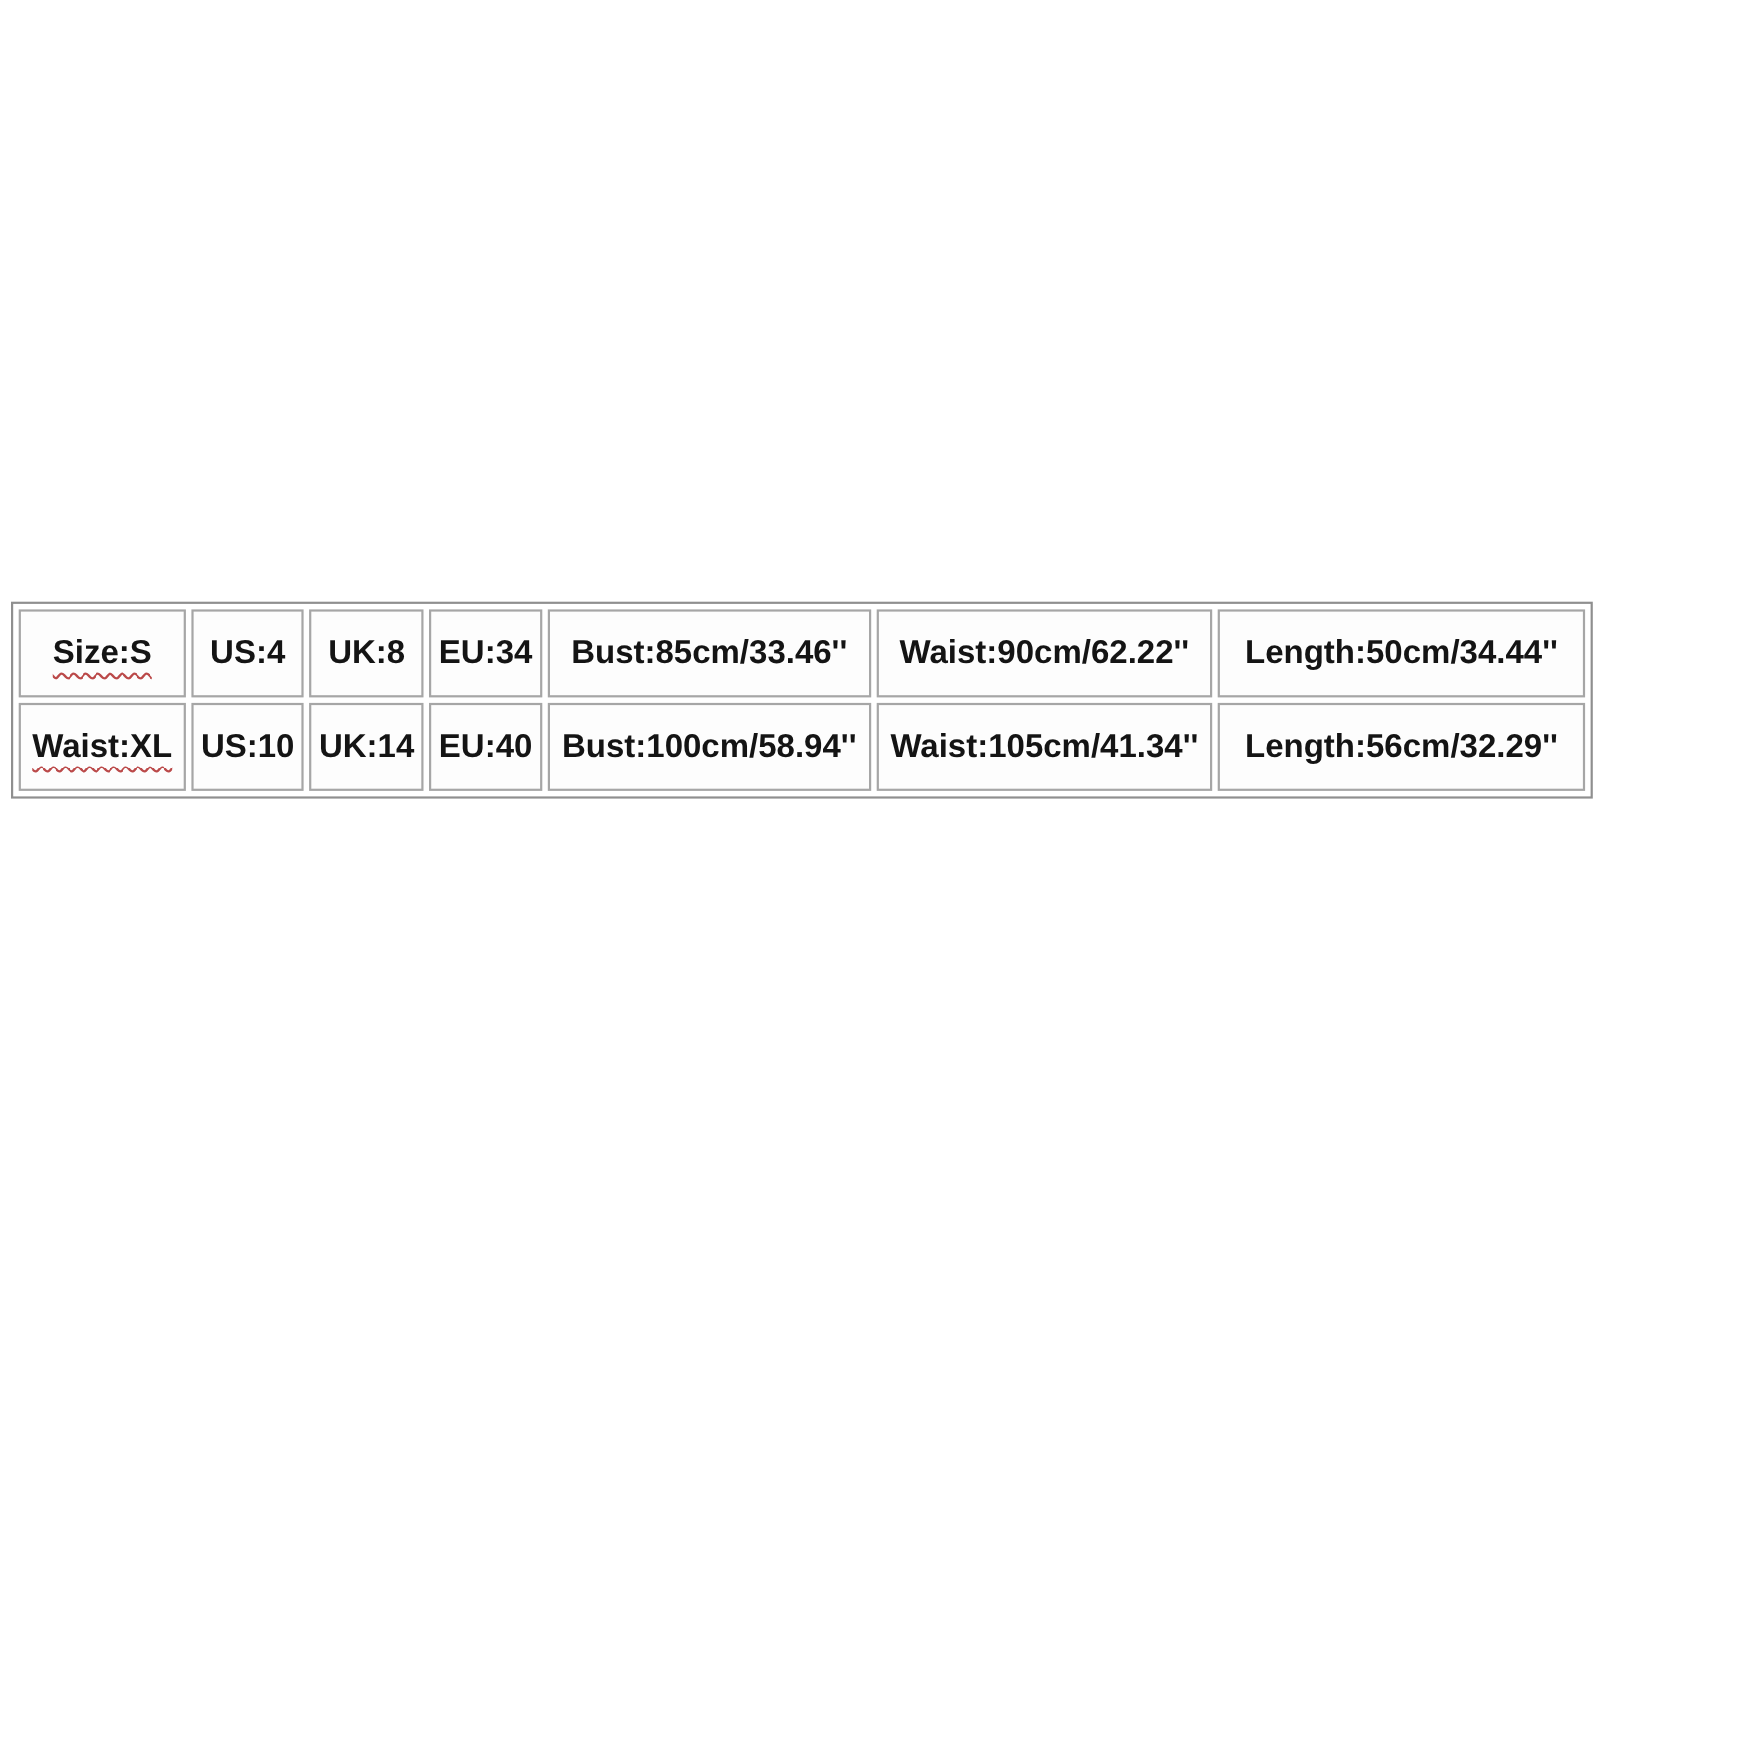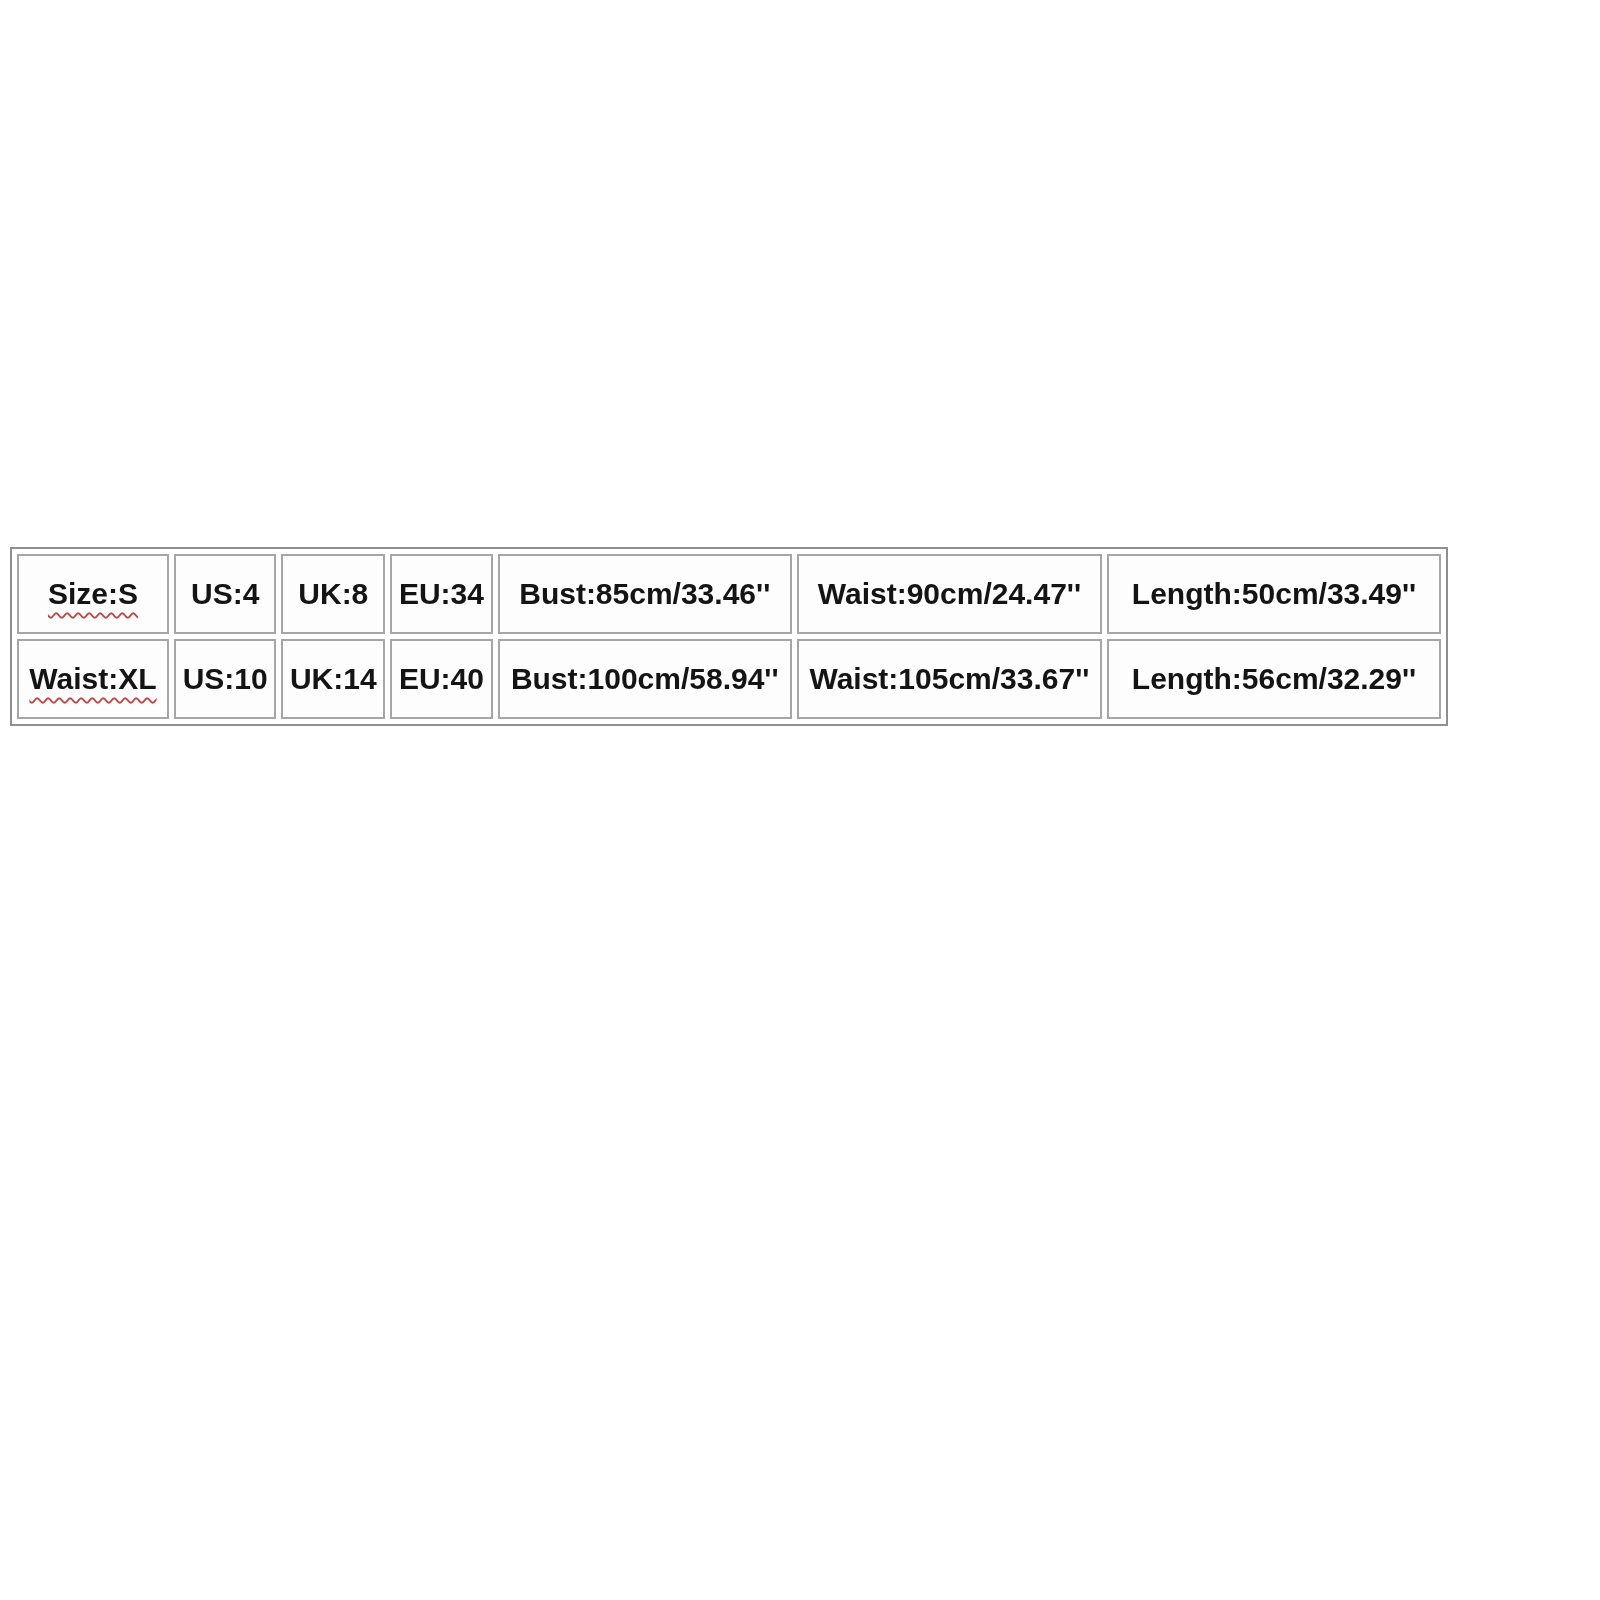--- a/index.html
+++ b/index.html
@@ -57,26 +57,26 @@
     <col style="width: 21.9%">
     <col style="width: 23.95%">
   </colgroup>
   <tbody id="size-table-body">
       <tr>
         <td><span class="squiggle">Size:S</span></td>
         <td><span>US:4</span></td>
         <td><span>UK:8</span></td>
         <td><span>EU:34</span></td>
         <td><span>Bust:85cm/33.46''</span></td>
-        <td><span>Waist:90cm/24.47''</span></td>
-        <td><span>Length:50cm/33.49''</span></td>
+        <td><span>Waist:90cm/62.22''</span></td>
+        <td><span>Length:50cm/34.44''</span></td>
       </tr>
       <tr>
         <td><span class="squiggle">Waist:XL</span></td>
         <td><span>US:10</span></td>
         <td><span>UK:14</span></td>
         <td><span>EU:40</span></td>
         <td><span>Bust:100cm/58.94''</span></td>
-        <td><span>Waist:105cm/33.67''</span></td>
+        <td><span>Waist:105cm/41.34''</span></td>
         <td><span>Length:56cm/32.29''</span></td>
       </tr>
     </tbody>
 </table>
 
 </body></html>

